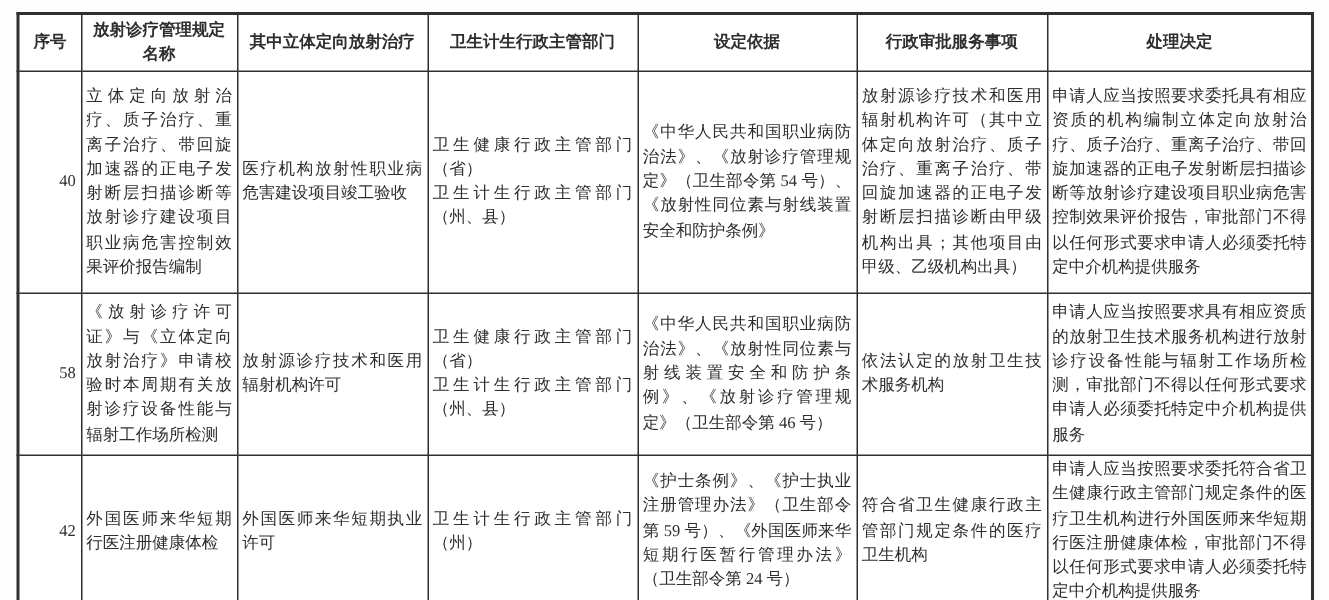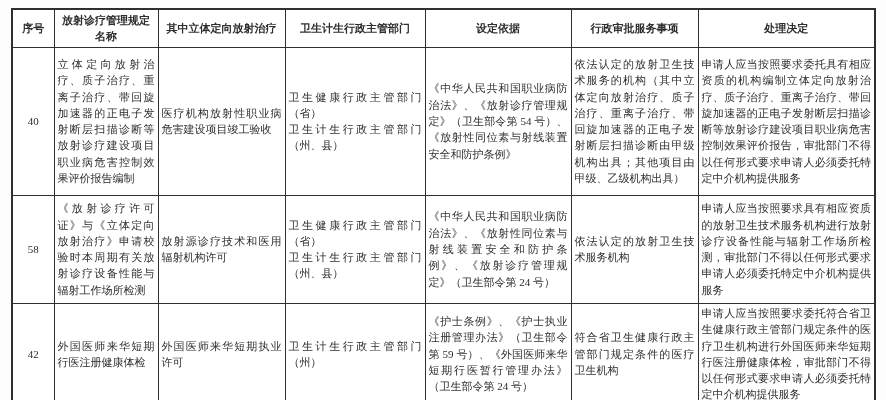--- a/index.html
+++ b/index.html
@@ -39,21 +39,21 @@
   table.approval-table {
     border: 2px solid #2f2f2f;
   }
   table.approval-table th {
     font-weight: bold;
     text-align: center;
     height: 30px;
     padding: 2px 2px;
   }
   td.c-seq {
-    text-align: center;
+    text-align: right;
   }
   td.c-text {
     text-align: justify;
     text-justify: inter-ideograph;
     white-space: pre-line;
   }
   tr.r-40 td { height: 148px; }
   tr.r-41 td { height: 108px; }
   tr.r-42 td { height: 102px; }
 </style>
@@ -84,30 +84,30 @@
       </tr>
     </thead>
     <tbody>
       <tr class="r-40">
         <td class="c-seq">40</td>
         <td class="c-text">立体定向放射治疗、质子治疗、重离子治疗、带回旋加速器的正电子发射断层扫描诊断等放射诊疗建设项目职业病危害控制效果评价报告编制</td>
         <td class="c-text">医疗机构放射性职业病危害建设项目竣工验收</td>
         <td class="c-text">卫生健康行政主管部门（省）
 卫生计生行政主管部门（州、县）</td>
         <td class="c-text">《中华人民共和国职业病防治法》、《放射诊疗管理规定》（卫生部令第 54 号）、《放射性同位素与射线装置安全和防护条例》</td>
-        <td class="c-text">依法认定的放射卫生技术服务的机构（其中立体定向放射治疗、质子治疗、重离子治疗、带回旋加速器的正电子发射断层扫描诊断由甲级机构出具；其他项目由甲级、乙级机构出具）</td>
+        <td class="c-text">放射源诊疗技术和医用辐射机构许可（其中立体定向放射治疗、质子治疗、重离子治疗、带回旋加速器的正电子发射断层扫描诊断由甲级机构出具；其他项目由甲级、乙级机构出具）</td>
         <td class="c-text">申请人应当按照要求委托具有相应资质的机构编制立体定向放射治疗、质子治疗、重离子治疗、带回旋加速器的正电子发射断层扫描诊断等放射诊疗建设项目职业病危害控制效果评价报告，审批部门不得以任何形式要求申请人必须委托特定中介机构提供服务</td>
       </tr>
       <tr class="r-41">
         <td class="c-seq">58</td>
         <td class="c-text">《放射诊疗许可证》与《立体定向放射治疗》申请校验时本周期有关放射诊疗设备性能与辐射工作场所检测</td>
         <td class="c-text">放射源诊疗技术和医用辐射机构许可</td>
         <td class="c-text">卫生健康行政主管部门（省）
 卫生计生行政主管部门（州、县）</td>
-        <td class="c-text">《中华人民共和国职业病防治法》、《放射性同位素与射线装置安全和防护条例》、《放射诊疗管理规定》（卫生部令第 24 号）</td>
+        <td class="c-text">《中华人民共和国职业病防治法》、《放射性同位素与射线装置安全和防护条例》、《放射诊疗管理规定》（卫生部令第 46 号）</td>
         <td class="c-text">依法认定的放射卫生技术服务机构</td>
         <td class="c-text">申请人应当按照要求具有相应资质的放射卫生技术服务机构进行放射诊疗设备性能与辐射工作场所检测，审批部门不得以任何形式要求申请人必须委托特定中介机构提供服务</td>
       </tr>
       <tr class="r-42">
         <td class="c-seq">42</td>
         <td class="c-text">外国医师来华短期行医注册健康体检</td>
         <td class="c-text">外国医师来华短期执业许可</td>
         <td class="c-text">卫生计生行政主管部门（州）</td>
         <td class="c-text">《护士条例》、《护士执业注册管理办法》（卫生部令第 59 号）、《外国医师来华短期行医暂行管理办法》（卫生部令第 24 号）</td>
         <td class="c-text">符合省卫生健康行政主管部门规定条件的医疗卫生机构</td>

